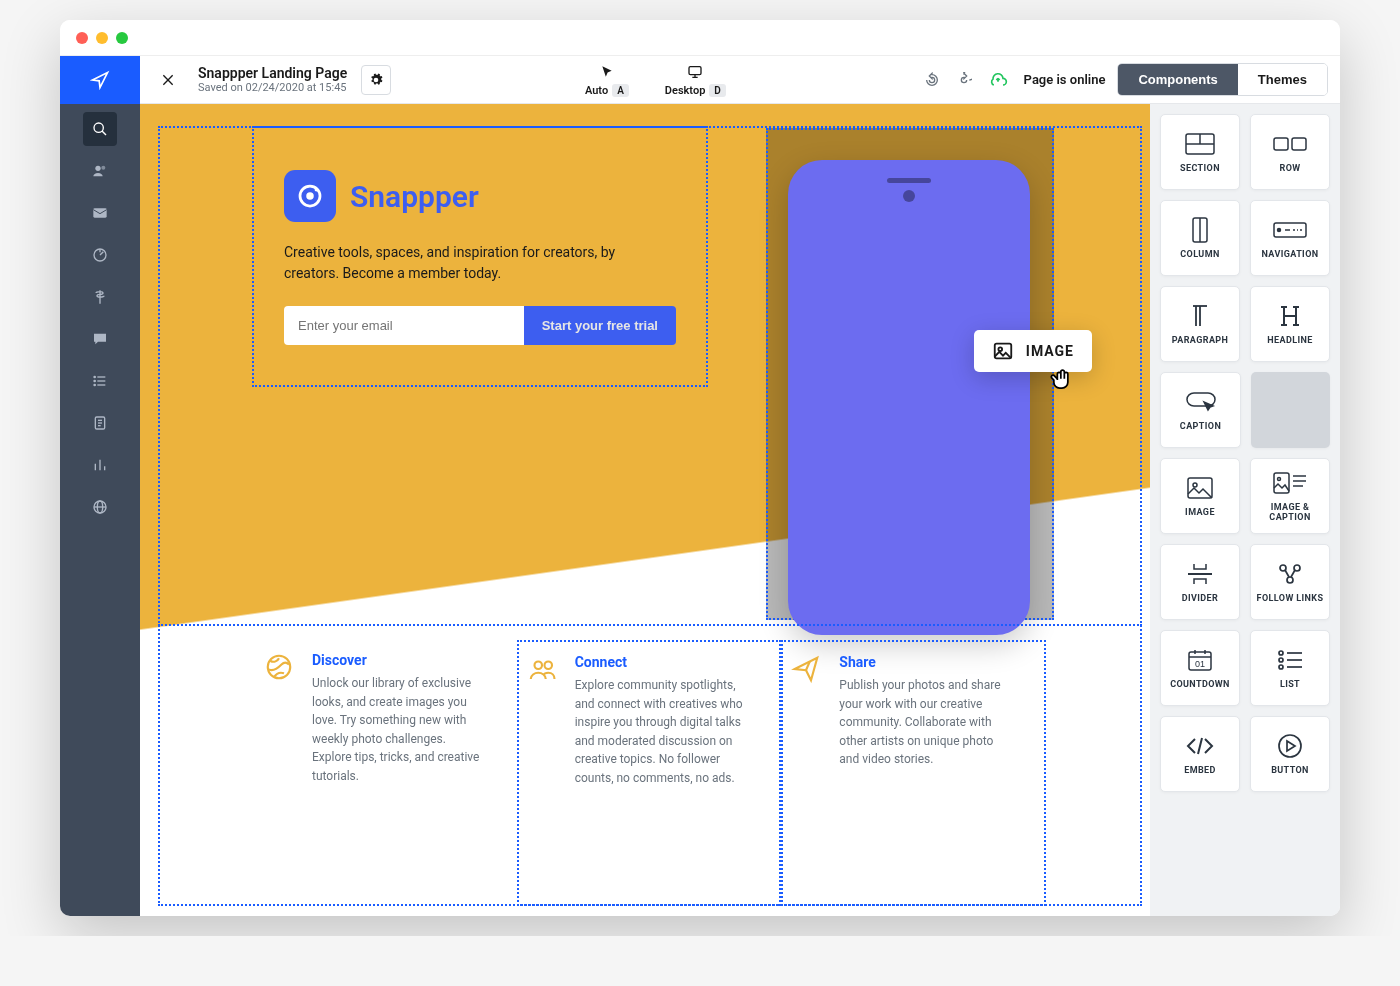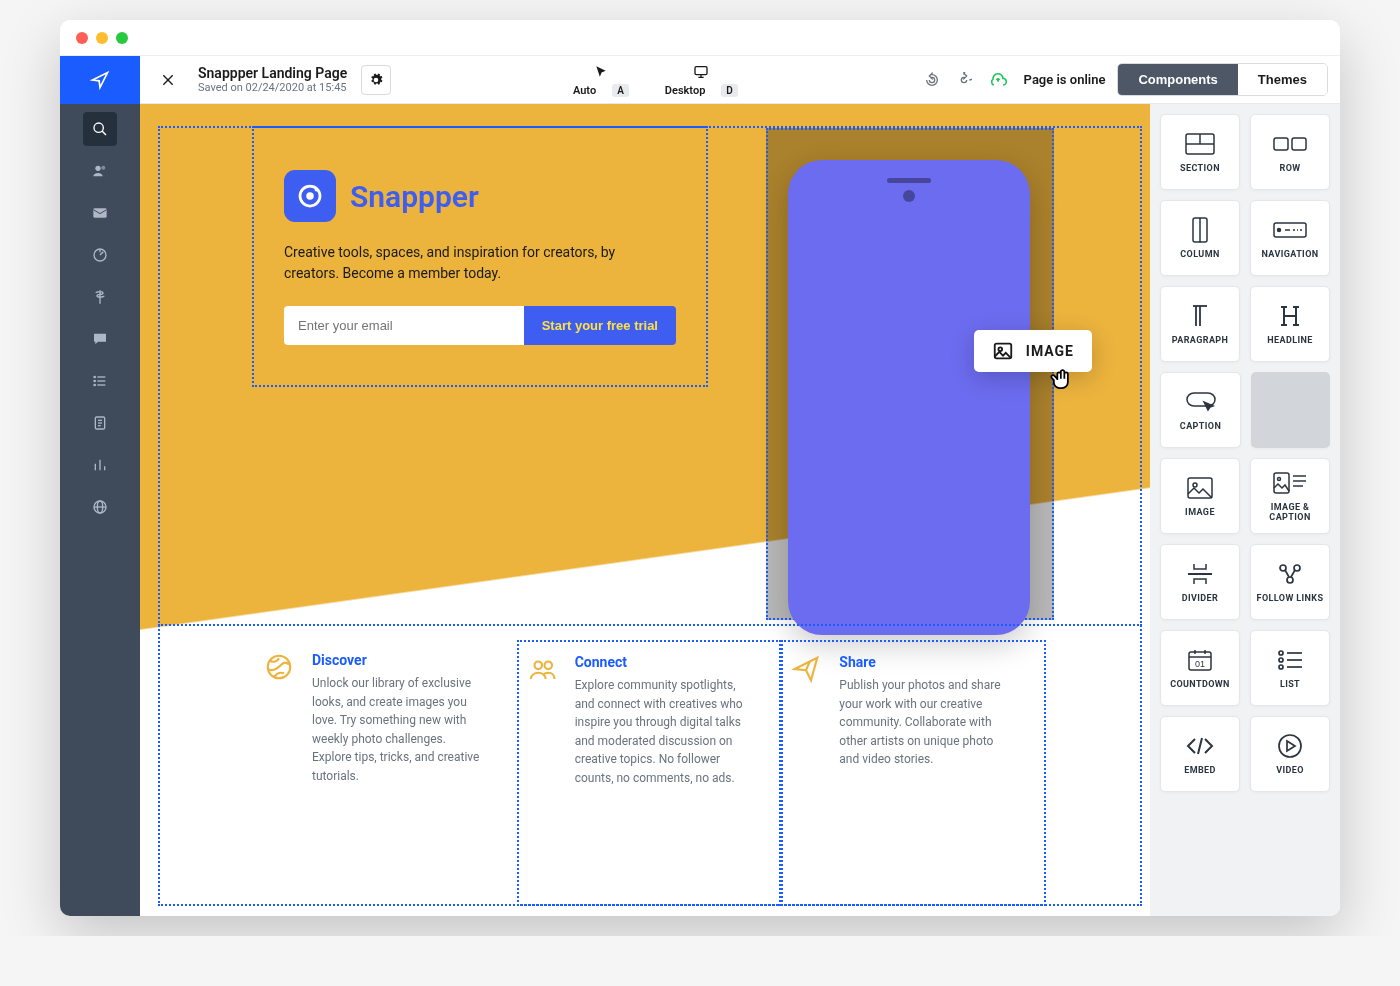--- a/index.html
+++ b/index.html
@@ -24,21 +24,21 @@
 
 .topbar { height: 48px; display: flex; align-items: center; padding: 0 12px; border-bottom: 1px solid #e6e8eb; gap: 14px; }
 .tb-close { width: 32px; height: 32px; display: flex; align-items: center; justify-content: center; cursor: pointer; font-size: 20px; }
 .tb-title { display: flex; flex-direction: column; }
 .tb-title .t1 { font-size: 14px; font-weight: 600; color: #1a1a1a; }
 .tb-title .t2 { font-size: 11px; color: #6a737d; }
 .gear-btn { width: 30px; height: 30px; border: 1px solid #d8dce1; border-radius: 4px; display: flex; align-items: center; justify-content: center; cursor: pointer; }
 .tb-center { flex: 1; display: flex; align-items: center; justify-content: center; gap: 36px; }
 .mode-item { display: flex; flex-direction: column; align-items: center; gap: 3px; cursor: pointer; }
 .mode-item .mi-icon { height: 18px; display: flex; align-items: center; justify-content: center; color: #1a1a1a; }
-.mode-item .mi-label { font-size: 11px; font-weight: 600; color: #1a1a1a; display: flex; align-items: flex-start; gap: 16px; }
+.mode-item .mi-label { font-size: 11px; font-weight: 600; color: #1a1a1a; display: flex; align-items: flex-start; gap: 4px; }
 .kbd { display: inline-block; background: #e8eaed; border-radius: 3px; padding: 1px 5px; font-size: 10px; font-weight: 600; }
 .tb-right { display: flex; align-items: center; gap: 12px; }
 .undo-redo { display: flex; gap: 8px; }
 .ur-btn { width: 24px; height: 24px; display: flex; align-items: center; justify-content: center; cursor: pointer; color: #6a737d; }
 .status-online { display: flex; align-items: center; gap: 16px; font-size: 13px; font-weight: 600; color: #1a1a1a; text-align: center; }
 .status-online svg { color: #22c55e; }
 .seg { display: flex; border: 1px solid #d8dce1; border-radius: 5px; overflow: hidden; }
 .seg button { border: none; background: #fff; padding: 8px 20px; font-size: 13px; font-weight: 600; cursor: pointer; color: #1a1a1a; }
 .seg button.active { background: #4d5766; color: #fff; }
 
@@ -47,21 +47,21 @@
 .canvas { flex: 1; position: relative; overflow: hidden; background: #fff; }
 .canvas-outline { position: absolute; left: 18px; right: 8px; top: 22px; bottom: 10px; border: 2px dotted #1a5cff; }
 .hero-bg { position: absolute; inset: 0; background: linear-gradient(172deg, #ecb33d 0%, #ecb33d 55%, #fff 55.2%, #fff 100%); }
 .hero-content { position: absolute; top: 22px; left: 112px; width: 456px; border: 2px dotted #1a5cff; padding: 42px 30px 40px 30px; }
 .hero-brand { display: flex; align-items: center; gap: 14px; margin-bottom: 20px; }
 .hero-logo { width: 52px; height: 52px; background: #3d5ef0; border-radius: 11px; display: flex; align-items: center; justify-content: center; }
 .hero-title { font-size: 30px; font-weight: 600; color: #3d5ef0; }
 .hero-sub { font-size: 14px; color: #1a1a1a; line-height: 1.5; margin-bottom: 22px; max-width: 360px; }
 .hero-form { display: flex; }
 .hero-form input { flex: 1; border: none; padding: 12px 14px; font-size: 13px; border-radius: 4px 0 0 4px; }
-.hero-form button { border: none; background: #3d5ef0; color: #fde047; font-size: 13px; font-weight: 600; padding: 6px 18px; border-radius: 0 4px 4px 0; cursor: pointer; }
+.hero-form button { border: none; background: #3d5ef0; color: #e5e5e5; font-size: 13px; font-weight: 600; padding: 6px 18px; border-radius: 0 4px 4px 0; cursor: pointer; }
 
 .phone-shade { position: absolute; right: 96px; top: 24px; width: 288px; height: 492px; background: rgba(0,0,0,0.28); border: 2px dotted #1a5cff; }
 .phone { position: absolute; left: 20px; top: 30px; width: 242px; height: 475px; background: #6c6cf0; border-radius: 34px; box-shadow: 0 10px 30px rgba(0,0,0,0.2); }
 .phone::before { content: ""; position: absolute; top: 18px; left: 50%; transform: translateX(-50%); width: 44px; height: 5px; background: rgba(0,0,0,0.35); border-radius: 3px; }
 .phone::after { content: ""; position: absolute; top: 30px; left: 50%; transform: translateX(-50%); width: 12px; height: 12px; background: rgba(0,0,0,0.35); border-radius: 50%; }
 
 .drag-tooltip { position: absolute; right: -40px; top: 200px; background: #fff; border-radius: 5px; box-shadow: 0 6px 24px rgba(0,0,0,0.2); padding: 10px 18px; display: flex; align-items: center; gap: 12px; }
 .drag-tooltip .dt-label { font-size: 14px; font-weight: 700; letter-spacing: 1px; color: #1a1a1a; }
 .drag-cursor { position: absolute; bottom: -26px; right: 16px; }
 
@@ -485,20 +485,20 @@
                 </div>
                 <div class="cl">EMBED</div>
               </div>
               <div class="comp-card">
                 <div class="ci">
                   <svg width="26" height="26" viewBox="0 0 26 26" fill="none" stroke="#2b3540" stroke-width="1.7">
                     <circle cx="13" cy="13" r="11"></circle>
                     <path d="M10 8l8 5-8 5z" fill="none"></path>
                   </svg>
                 </div>
-                <div class="cl">VIDEO</div>
+                <div class="cl">BUTTON</div>
               </div>
             </div>
           </div>
       </div>
     </div>
   </div>
 </div>
 
 </body></html>

